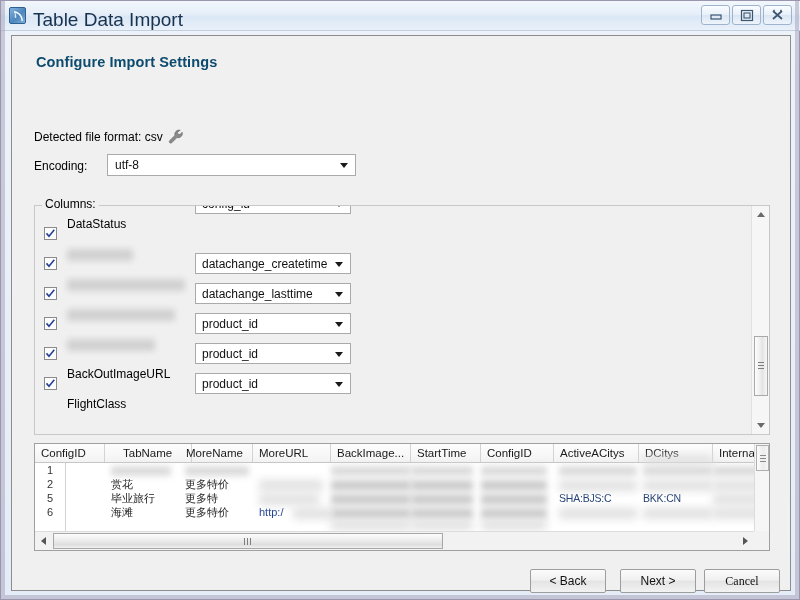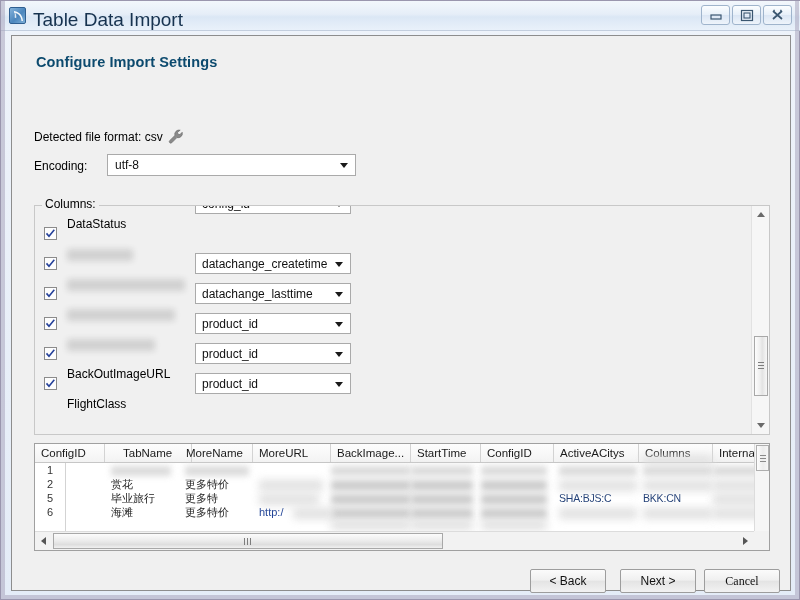--- a/index.html
+++ b/index.html
@@ -579,21 +579,21 @@
     <div id="preview-panel">
       <div id="preview-header">
           <div class="ph-cell" style="left: 0px; width: 70px;">ConfigID</div>
           <div class="ph-cell" style="left: 70px; width: 75px; margin-left: 12px;">TabName</div>
           <div class="ph-cell" style="left: 145px; width: 73px;">MoreName</div>
           <div class="ph-cell" style="left: 218px; width: 78px;">MoreURL</div>
           <div class="ph-cell" style="left: 296px; width: 80px;">BackImage...</div>
           <div class="ph-cell" style="left: 376px; width: 70px;">StartTime</div>
           <div class="ph-cell" style="left: 446px; width: 73px;">ConfigID</div>
           <div class="ph-cell" style="left: 519px; width: 85px;">ActiveACitys</div>
-          <div class="ph-cell" style="left: 604px; width: 74px;">Columns</div>
+          <div class="ph-cell" style="left: 604px; width: 74px;">DCitys</div>
           <div class="ph-cell" style="left: 678px; width: 60px;">Internat</div>
         </div>
       <div id="rownum-sep"></div>
       <div id="preview-rows">
           <div class="pr-row">
             <div class="pr-num">1</div>
           </div>
           <div class="pr-row">
             <div class="pr-num">2</div>
             <div class="pr-cell" style="left: 76px;">赏花</div>

